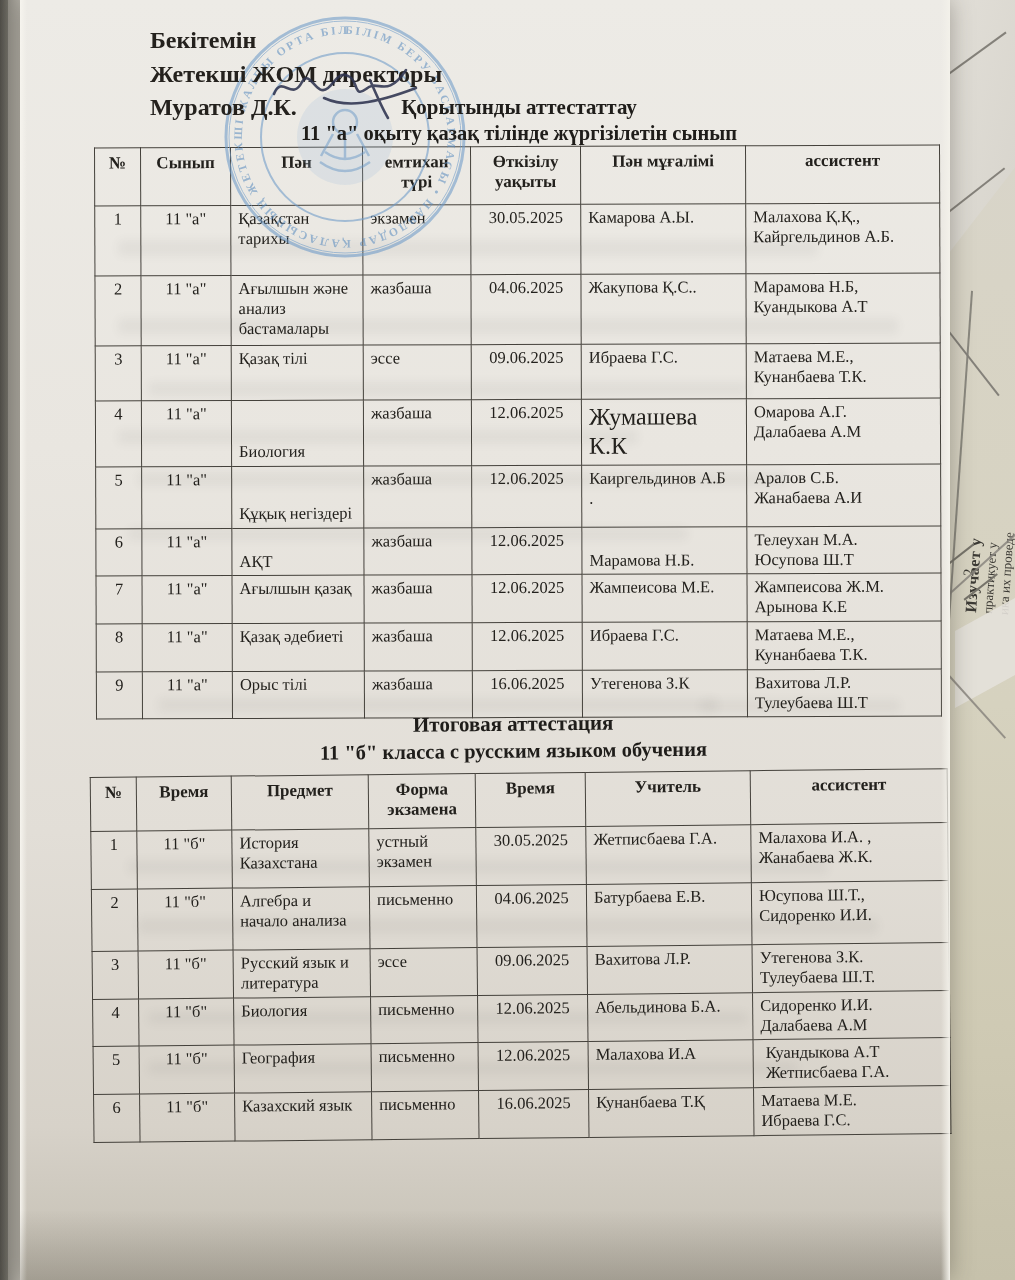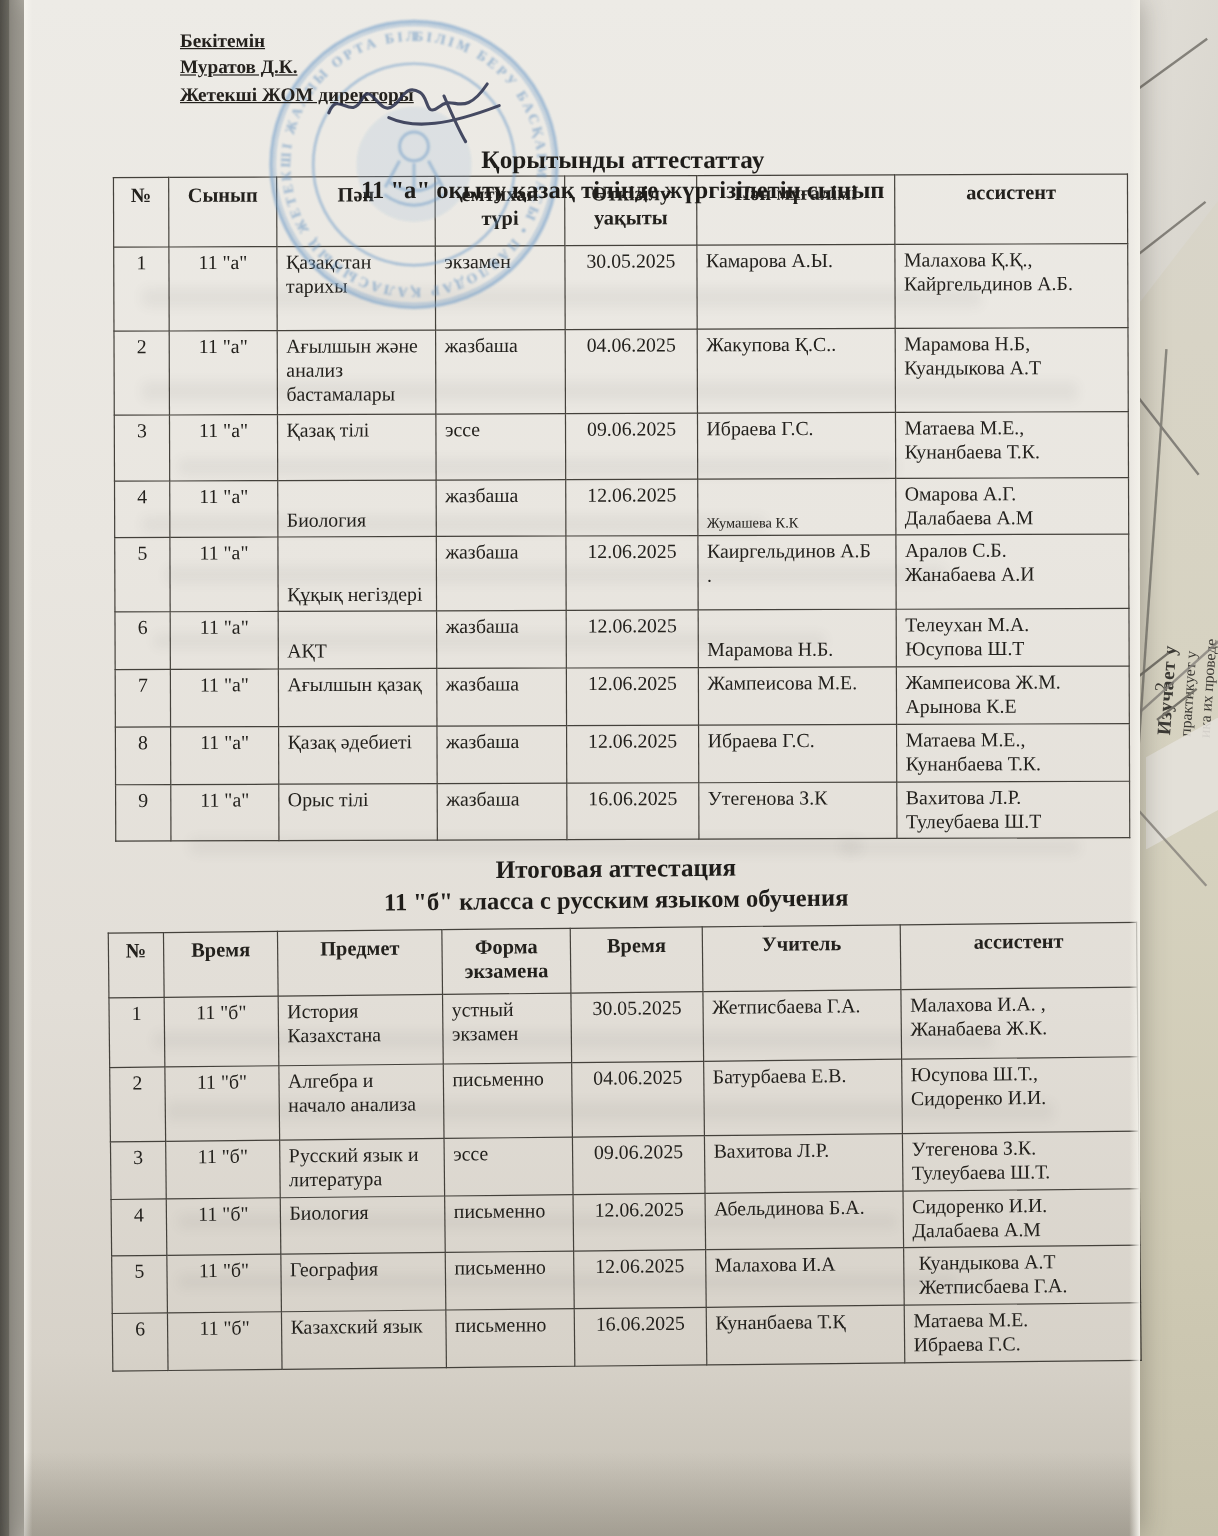--- a/index.html
+++ b/index.html
@@ -51,27 +51,27 @@
   .paper::after{content:"";position:absolute;right:0;top:0;width:9px;height:100%;
     background:linear-gradient(270deg,#f3f1ea,rgba(220,216,206,0));}
   .vignette{position:absolute;left:0;bottom:0;width:100%;height:70px;
     background:linear-gradient(180deg,rgba(80,74,63,0),rgba(80,74,63,.28));pointer-events:none;}
 
   
   .bleed{position:absolute;background:#41413f;opacity:.055;filter:blur(5px);border-radius:4px;}
 
   
   .approval{position:absolute;left:130px;top:24px;width:430px;
-    font-weight:bold;font-size:16px;line-height:1.4;color:#24211d;z-index:4;text-decoration:underline;}
+    font-weight:bold;font-size:24px;line-height:1.4;color:#24211d;z-index:4;}
   .stamp{position:absolute;left:190px;top:2px;width:270px;height:270px;z-index:2;opacity:.95;}
   .signature{position:absolute;left:246px;top:58px;width:170px;height:70px;z-index:5;}
 
   
   .titles1{position:absolute;left:75px;top:95px;width:848px;text-align:center;color:#1f1d1a;z-index:3;}
-  .titles1 .tl1{font-weight:bold;font-size:21px;margin-top:26px;}
+  .titles1 .tl1{font-weight:bold;font-size:21px;}
   .titles1 .tl2{font-weight:bold;font-size:20.5px;margin-top:2px;}
   .sec2{position:absolute;left:0;top:0;width:100%;height:100%;transform:rotate(-.6deg);transform-origin:50% 100%;}
   .titles2{position:absolute;left:75px;top:712px;width:848px;text-align:center;color:#1f1d1a;}
   .titles2 .tl1{font-weight:bold;font-size:21px;}
   .titles2 .tl2{font-weight:bold;font-size:20.5px;margin-top:3px;}
 
   
   table{border-collapse:collapse;table-layout:fixed;color:#23211d;background:transparent;}
   th,td{border:1.7px solid #44413b;padding:3px 7px;vertical-align:top;
     white-space:pre-line;overflow:hidden;}
@@ -89,21 +89,21 @@
   .t1 tbody tr:nth-child(5){height:62px;}
   .t1 tbody tr:nth-child(6){height:42px;}
   .t1 tbody tr:nth-child(7){height:48px;}
   .t1 tbody tr:nth-child(8){height:48px;}
   .t1 tbody tr:nth-child(9){height:44px;}
   .t1 tbody tr:nth-child(4) td.c2,
   .t1 tbody tr:nth-child(5) td.c2,
   .t1 tbody tr:nth-child(6) td.c2{vertical-align:bottom;}
   .t1 tbody tr:nth-child(4) td.c5,
   .t1 tbody tr:nth-child(6) td.c5{vertical-align:bottom;}
-  .t1 tbody tr:nth-child(4) td.c5{font-size:12px;}
+  .t1 tbody tr:nth-child(4) td.c5{font-size:24px;}
   .t2 thead tr{height:54px;}
   .t2 tbody tr:nth-child(1){height:58px;}
   .t2 tbody tr:nth-child(2){height:62px;}
   .t2 tbody tr:nth-child(3){height:48px;}
   .t2 tbody tr:nth-child(4){height:46px;}
   .t2 tbody tr:nth-child(5){height:46px;}
   .t2 tbody tr:nth-child(6){height:48px;}
   .t2 tbody tr:nth-child(5) td.c6{text-align:center;text-align-last:left;padding-left:12px;}
 </style>
 </head>
@@ -163,22 +163,22 @@
         <circle cx="135" cy="120" r="12" fill="none" stroke="#6f9cc9" stroke-width="2.5"></circle>
         <path d="M115,150 q20,14 40,0 M110,160 q25,18 50,0 M123,132 l-12,22 M147,132 l12,22 M135,134 v24" fill="none" stroke="#6f9cc9" stroke-width="2.5"></path>
         <text font-size="11.5" letter-spacing="2.5" fill="#5e8fc0" font-family="Liberation Serif, serif" font-weight="bold">
           <textPath href="#arcPath">БІЛІМ БЕРУ БАСҚАРМАСЫ • ПАВЛОДАР ҚАЛАСЫНЫҢ ЖЕТЕКШІ ЖАЛПЫ ОРТА БІЛІМ МЕКТЕБІ • </textPath>
         </text>
       </g>
     </svg>
 
     <div class="approval">
       <div>Бекітемін</div>
+      <div>Жетекші ЖОМ директоры</div>
       <div>Муратов Д.К.</div>
-      <div>Жетекші ЖОМ директоры</div>
     </div>
 
     <svg class="signature" viewBox="0 0 170 70">
       <g fill="none" stroke="#2f3450" stroke-width="2.6" stroke-linecap="round" opacity="0.88">
         <path d="M8,36 C16,16 26,44 36,24 C44,10 50,40 62,30 C70,24 72,12 84,19 C92,24 88,40 100,31 C112,20 120,42 140,12"></path>
         <path d="M58,40 C80,50 108,46 150,30"></path>
         <path d="M104,22 C110,36 116,50 122,60"></path>
       </g>
     </svg>
 

